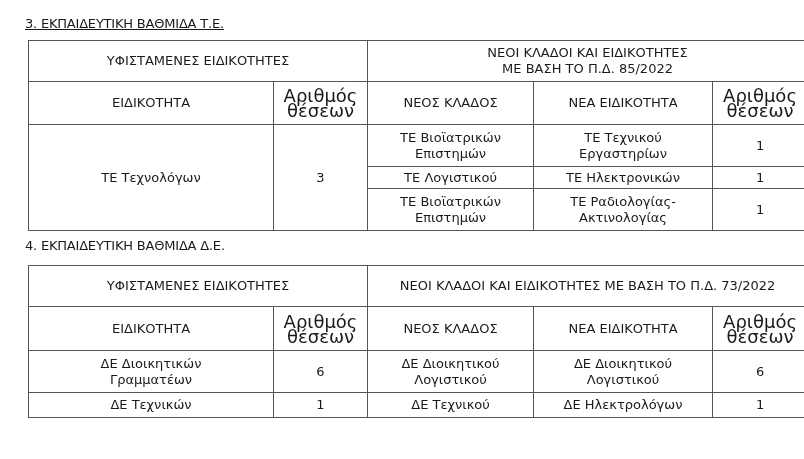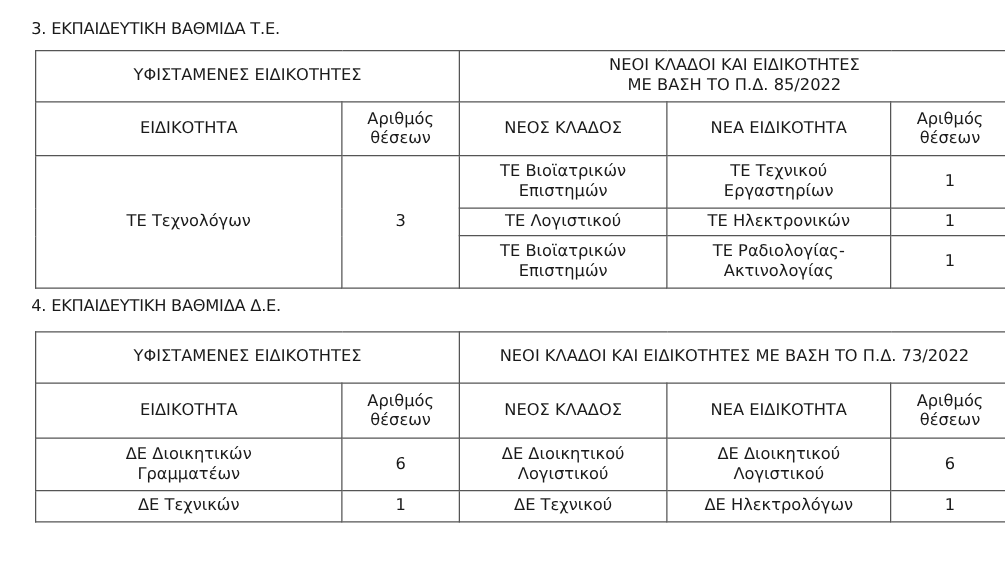--- a/index.html
+++ b/index.html
@@ -1,27 +1,27 @@
 <!DOCTYPE html>
 <html><head>
 <meta charset="utf-8">
 <style>
   html, body { margin:0; padding:0; background:#ffffff; }
   body { width:804px; height:459px; position:relative; overflow:hidden;
          font-family:"DejaVu Sans", "Liberation Sans", sans-serif; color:#1a1a1a; }
   .sec-title { position:absolute; left:25px; font-size:13px; letter-spacing:-0.2px; }
   table { position:absolute; left:28px; border-collapse:collapse; table-layout:fixed; font-size:13px; }
   td { border:1.5px solid #555; text-align:center; vertical-align:middle; padding:0 4px; line-height:16px; }
-  .small { font-size:13px; line-height:15px; }
+  .small { font-size:18px; line-height:15px; }
   .hdr { font-size:13px; }
 </style>
 </head>
 <body>
 
-<div class="sec-title" style="top:16px;">3. ΕΚΠΑΙΔΕΥΤΙΚΗ ΒΑΘΜΙΔΑ Τ.Ε.</div>
+<div class="sec-title" style="top:16px;text-decoration:underline;">3. ΕΚΠΑΙΔΕΥΤΙΚΗ ΒΑΘΜΙΔΑ Τ.Ε.</div>
 
 <table style="top:40px; width:779px;">
   <colgroup>
       <col style="width:245px">
       <col style="width:94px">
       <col style="width:166px">
       <col style="width:179px">
       <col style="width:95px">
     </colgroup>
   <tbody>

